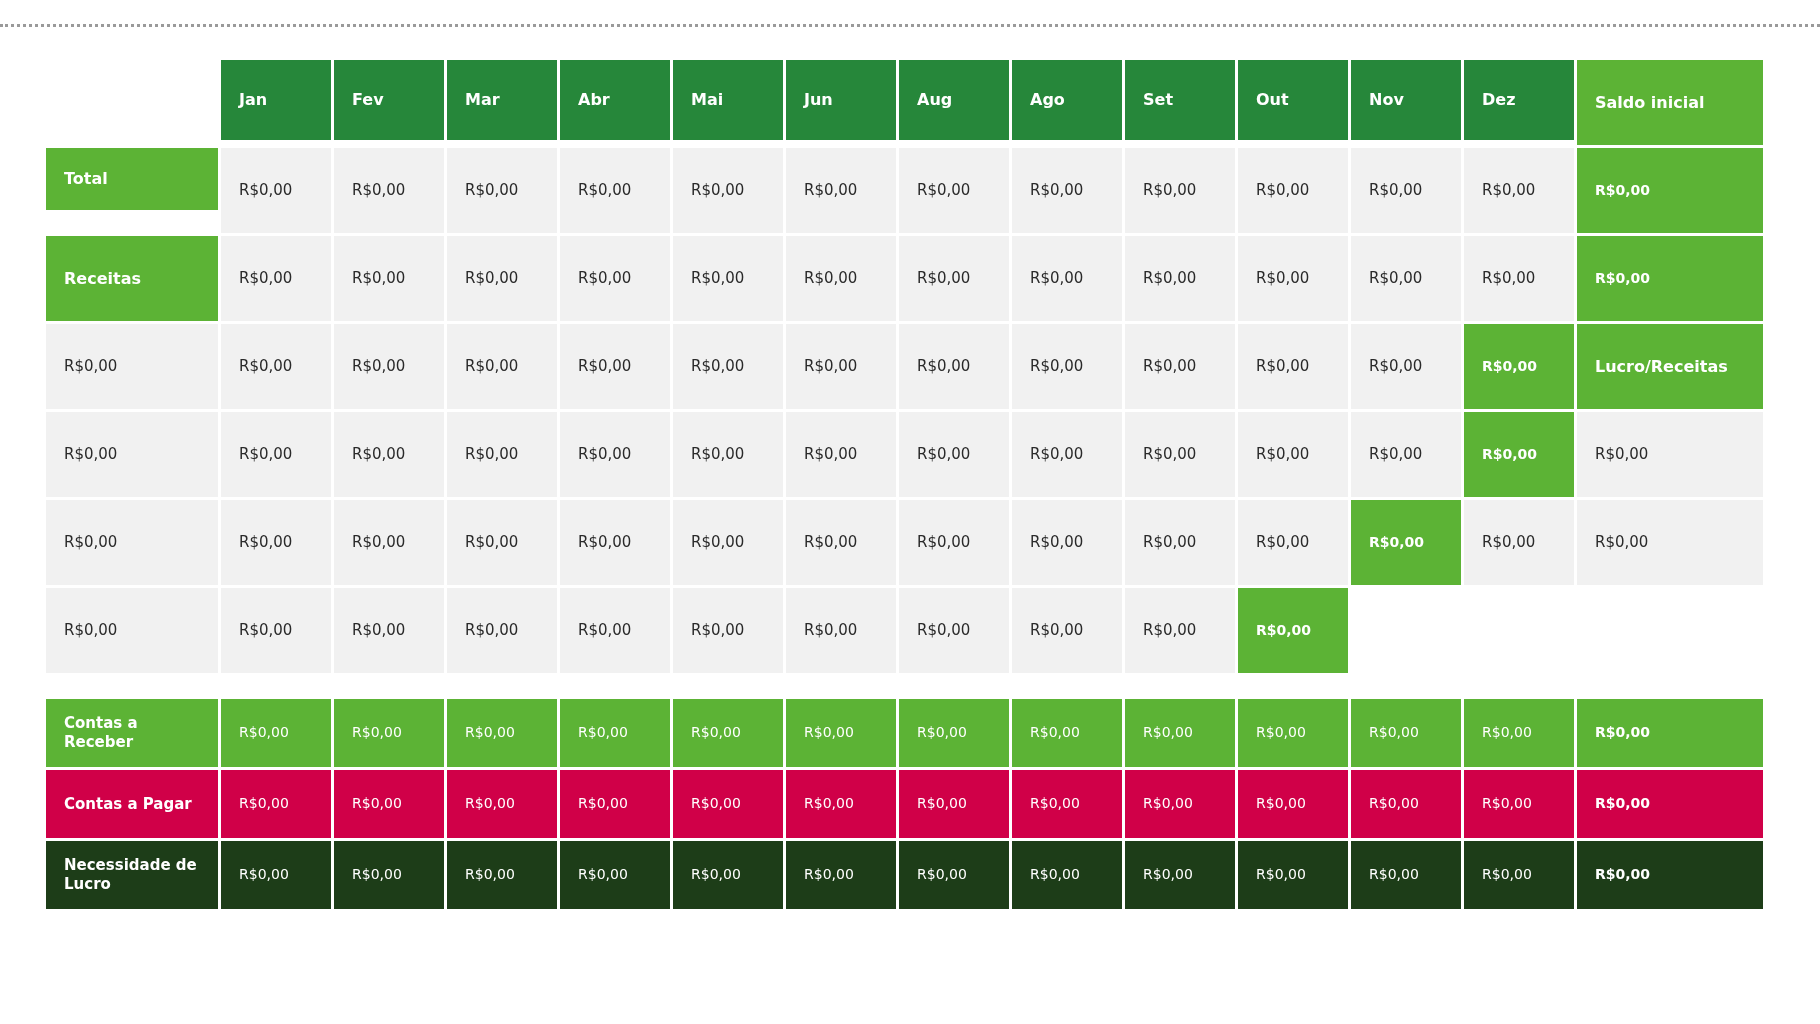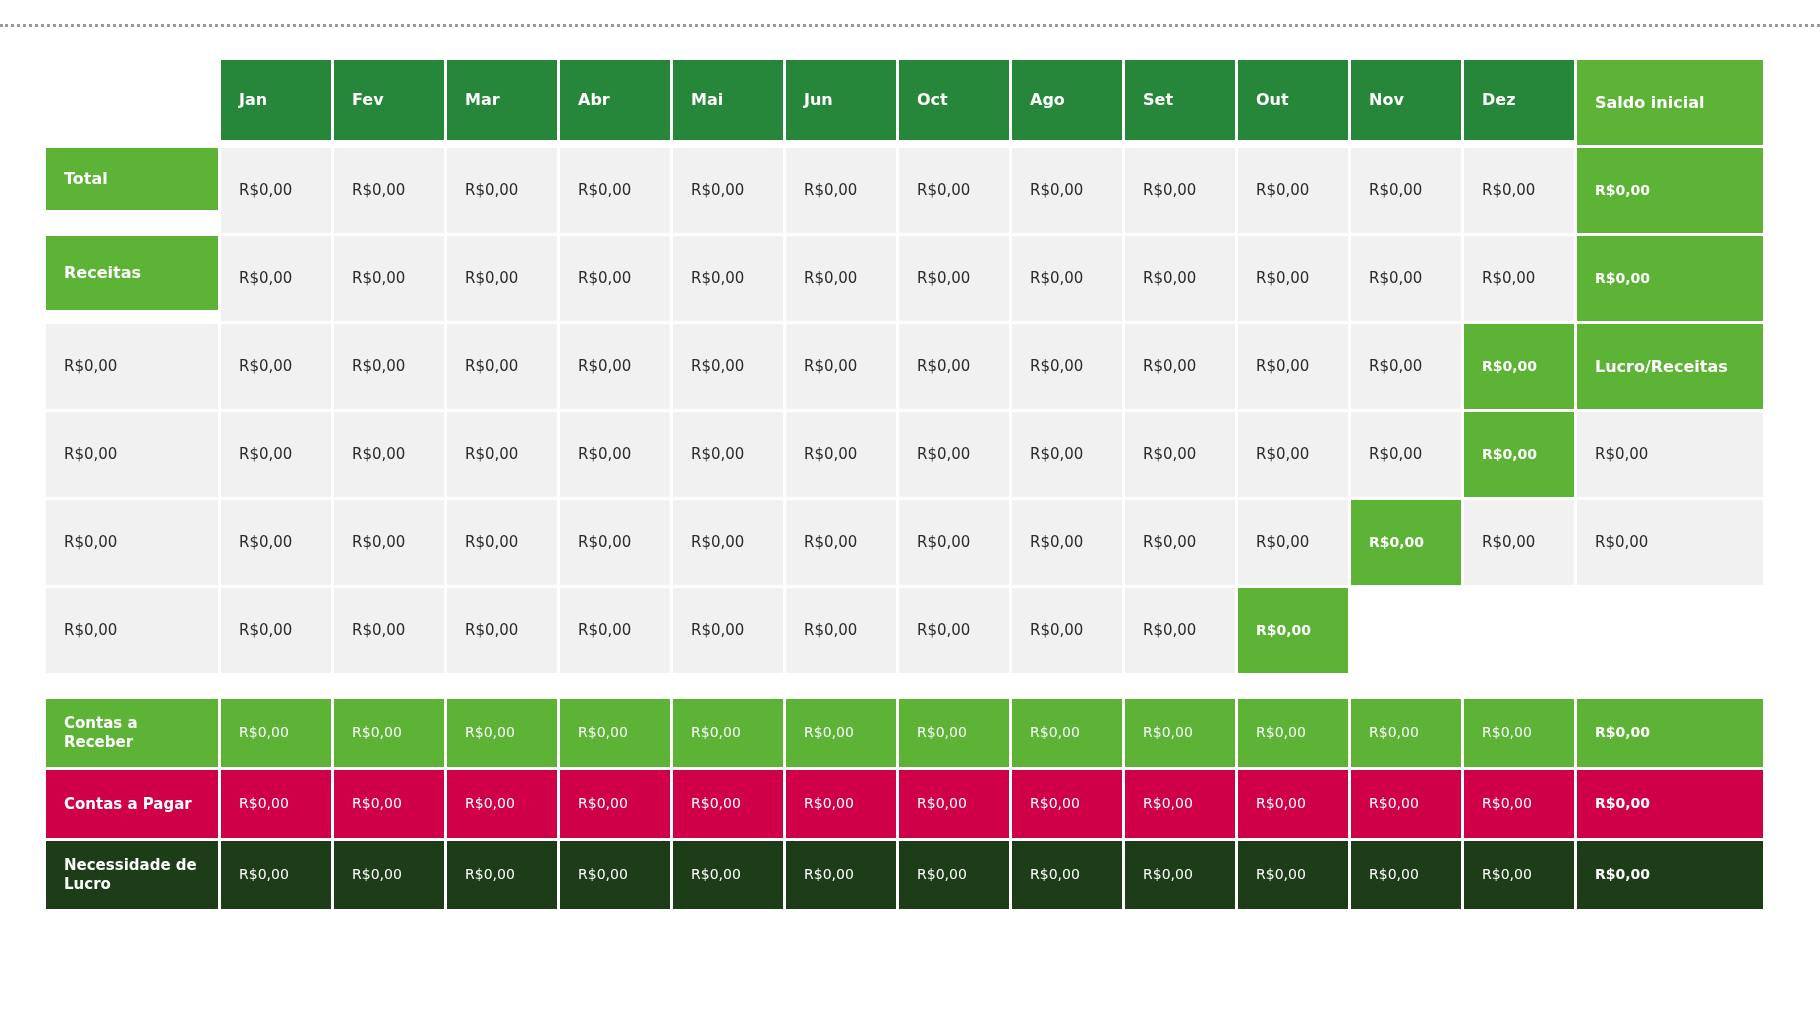--- a/index.html
+++ b/index.html
@@ -137,42 +137,42 @@
   <div class="table-area">
 
     <div class="grid" id="main-grid">
         <div class="cell corner"></div>
         <div class="cell month-head">Jan</div>
         <div class="cell month-head">Fev</div>
         <div class="cell month-head">Mar</div>
         <div class="cell month-head">Abr</div>
         <div class="cell month-head">Mai</div>
         <div class="cell month-head">Jun</div>
-        <div class="cell month-head">Oct</div>
+        <div class="cell month-head">Aug</div>
         <div class="cell month-head">Ago</div>
         <div class="cell month-head">Set</div>
         <div class="cell month-head">Out</div>
         <div class="cell month-head">Nov</div>
         <div class="cell month-head">Dez</div>
         <div class="cell row-label r-main-label" style="height: 85px;">Saldo inicial</div>
         <div class="cell total-head">Total</div>
         <div class="cell data-cell" style="height: 85px;">R$0,00</div>
         <div class="cell data-cell" style="height: 85px;">R$0,00</div>
         <div class="cell data-cell" style="height: 85px;">R$0,00</div>
         <div class="cell data-cell" style="height: 85px;">R$0,00</div>
         <div class="cell data-cell" style="height: 85px;">R$0,00</div>
         <div class="cell data-cell" style="height: 85px;">R$0,00</div>
         <div class="cell data-cell" style="height: 85px;">R$0,00</div>
         <div class="cell data-cell" style="height: 85px;">R$0,00</div>
         <div class="cell data-cell" style="height: 85px;">R$0,00</div>
         <div class="cell data-cell" style="height: 85px;">R$0,00</div>
         <div class="cell data-cell" style="height: 85px;">R$0,00</div>
         <div class="cell data-cell" style="height: 85px;">R$0,00</div>
         <div class="cell total-cell" style="height: 85px;">R$0,00</div>
-        <div class="cell row-label r-main-label" style="height: 74px;">Receitas</div>
+        <div class="cell row-label r-main-label" style="height: 85px;">Receitas</div>
         <div class="cell data-cell" style="height: 85px;">R$0,00</div>
         <div class="cell data-cell" style="height: 85px;">R$0,00</div>
         <div class="cell data-cell" style="height: 85px;">R$0,00</div>
         <div class="cell data-cell" style="height: 85px;">R$0,00</div>
         <div class="cell data-cell" style="height: 85px;">R$0,00</div>
         <div class="cell data-cell" style="height: 85px;">R$0,00</div>
         <div class="cell data-cell" style="height: 85px;">R$0,00</div>
         <div class="cell data-cell" style="height: 85px;">R$0,00</div>
         <div class="cell data-cell" style="height: 85px;">R$0,00</div>
         <div class="cell data-cell" style="height: 85px;">R$0,00</div>

